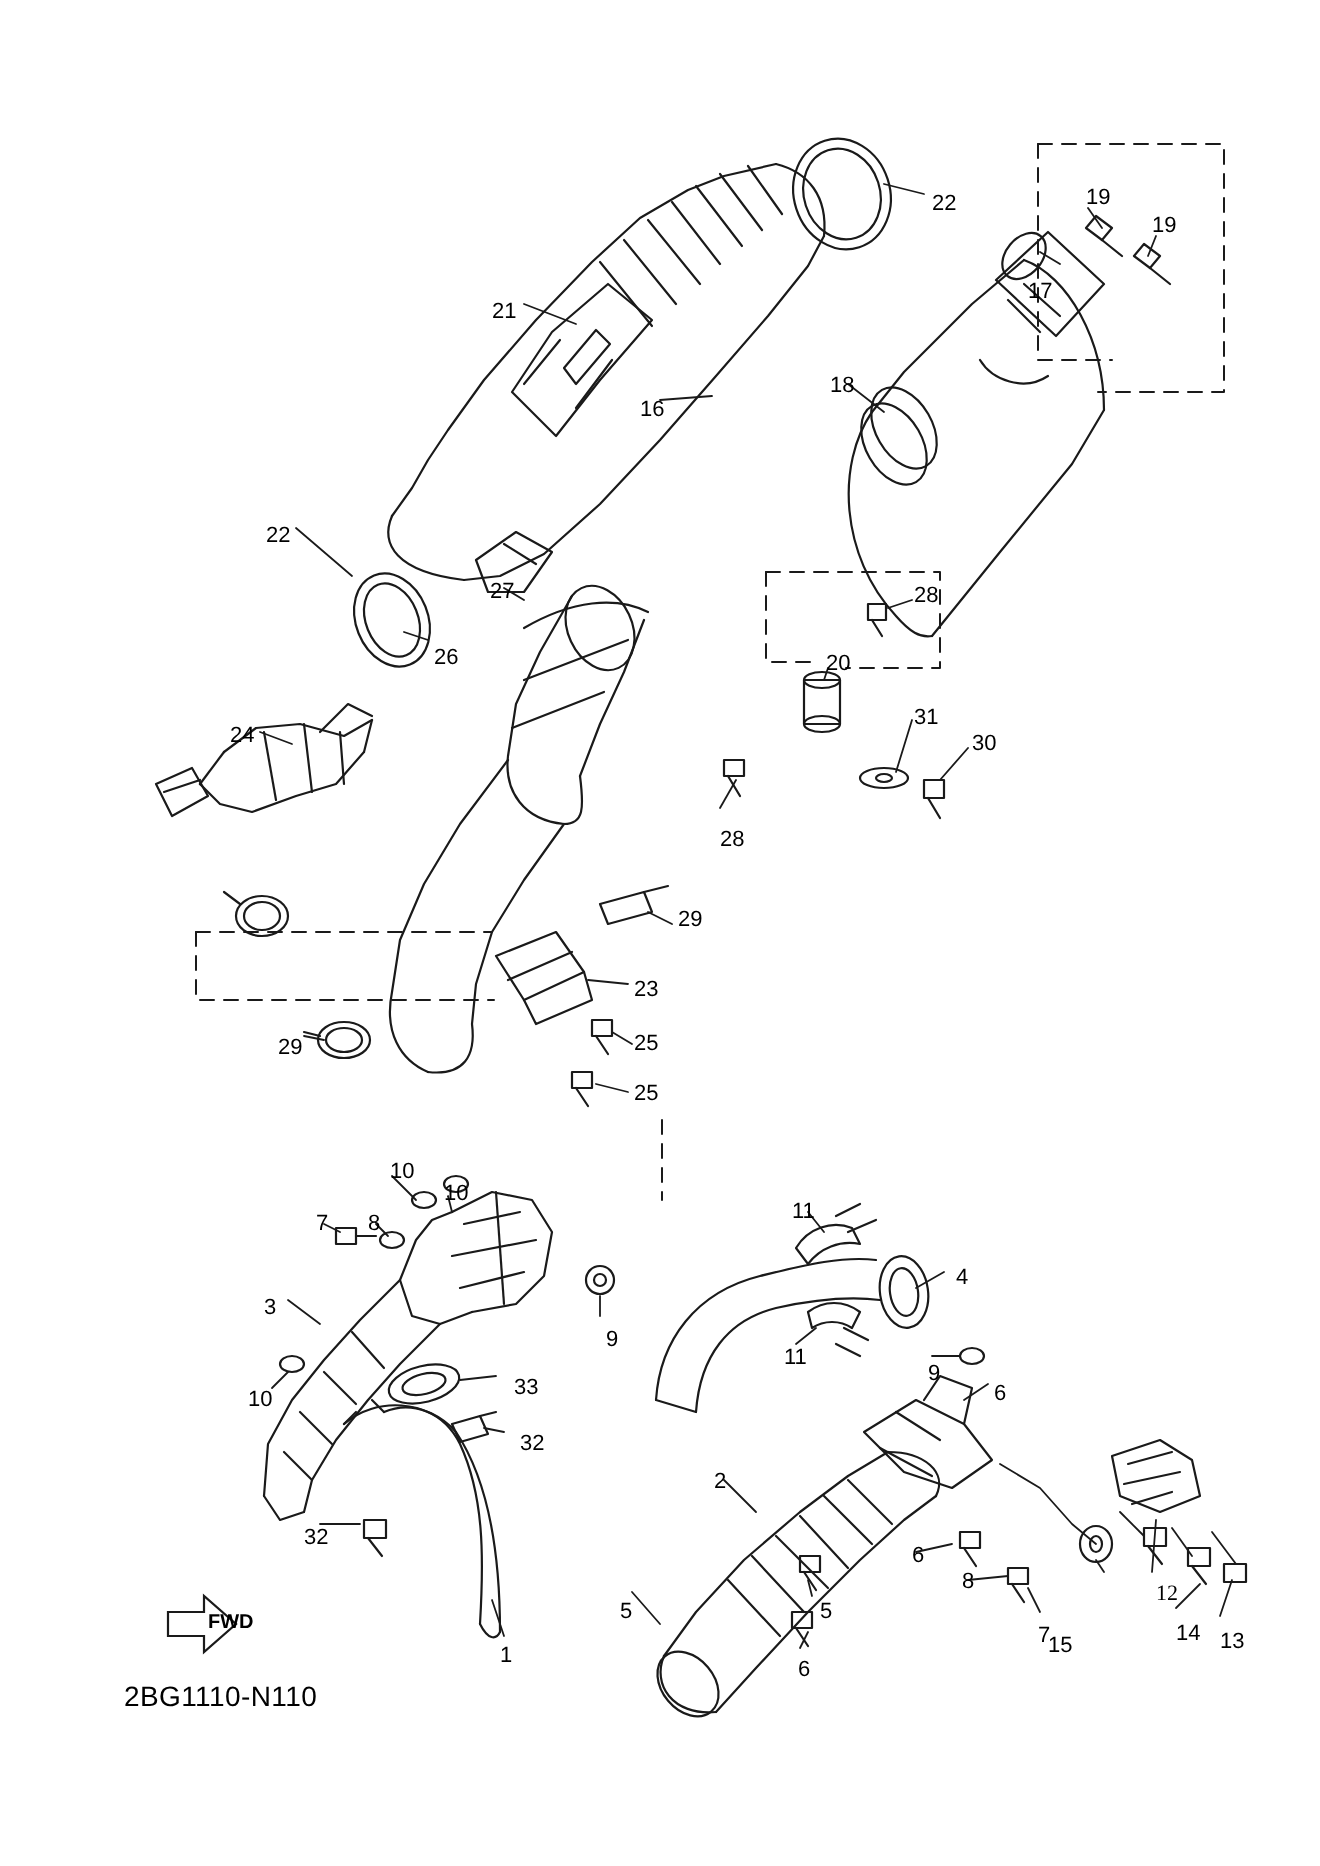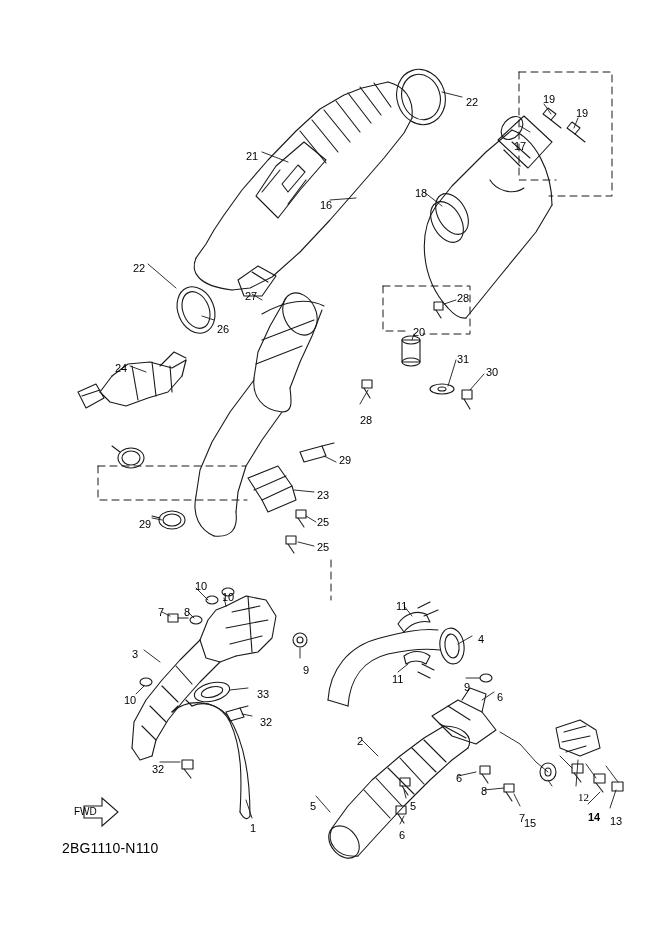--- a/index.html
+++ b/index.html
@@ -1,21 +1,21 @@
 <!DOCTYPE html>
 <html><head>
 <meta charset="utf-8">
 <style>
   html,body{margin:0;padding:0;background:#ffffff;}
   body{width:660px;height:933px;position:relative;font-family:"Liberation Sans",sans-serif;overflow:hidden;}
   #sheet{position:absolute;left:0;top:0;width:660px;height:933px;}
   svg{position:absolute;left:0;top:0;}
   .cal{position:absolute;font-size:11px;color:#000;font-family:"Liberation Sans",sans-serif;white-space:nowrap;}
   .diagid{position:absolute;left:62px;top:840px;font-size:14px;letter-spacing:.2px;color:#000;}
-  .fwdtext{position:absolute;left:74px;top:806px;font-size:10px;font-weight:normal;color:#000;}
+  .fwdtext{position:absolute;left:104px;top:806px;font-size:10px;font-weight:bold;color:#000;}
 </style>
 </head>
 <body>
 
 <div id="sheet">
 
   <svg width="660" height="933" viewBox="0 0 660 933">
     <g fill="none" stroke="#1a1a1a" stroke-width="1.1" stroke-linejoin="round" stroke-linecap="round">
 
       <g stroke-dasharray="7,5" stroke-width="1">
@@ -316,20 +316,20 @@
     <div class="cal" style="left: 464px; top: 681px;">9</div>
     <div class="cal" style="left: 257px; top: 688px;">33</div>
     <div class="cal" style="left: 497px; top: 691px;">6</div>
     <div class="cal" style="left: 260px; top: 716px;">32</div>
     <div class="cal" style="left: 357px; top: 735px;">2</div>
     <div class="cal" style="left: 152px; top: 763px;">32</div>
     <div class="cal" style="left: 456px; top: 772px;">6</div>
     <div class="cal" style="left: 481px; top: 785px;">8</div>
     <div class="cal" style="left: 524px; top: 791px; margin-top: 26px;">15</div>
     <div class="cal" style="left: 578px; top: 791px; font-family: Liberation Serif, serif;">12</div>
-    <div class="cal" style="left: 588px; top: 811px; font-weight: bold;">14</div>
+    <div class="cal" style="left: 588px; top: 811px;">14</div>
     <div class="cal" style="left: 610px; top: 815px;">13</div>
     <div class="cal" style="left: 519px; top: 812px;">7</div>
     <div class="cal" style="left: 310px; top: 800px;">5</div>
     <div class="cal" style="left: 410px; top: 800px;">5</div>
     <div class="cal" style="left: 399px; top: 829px;">6</div>
     <div class="cal" style="left: 250px; top: 822px;">1</div>
   </div>
 
 </body></html>

